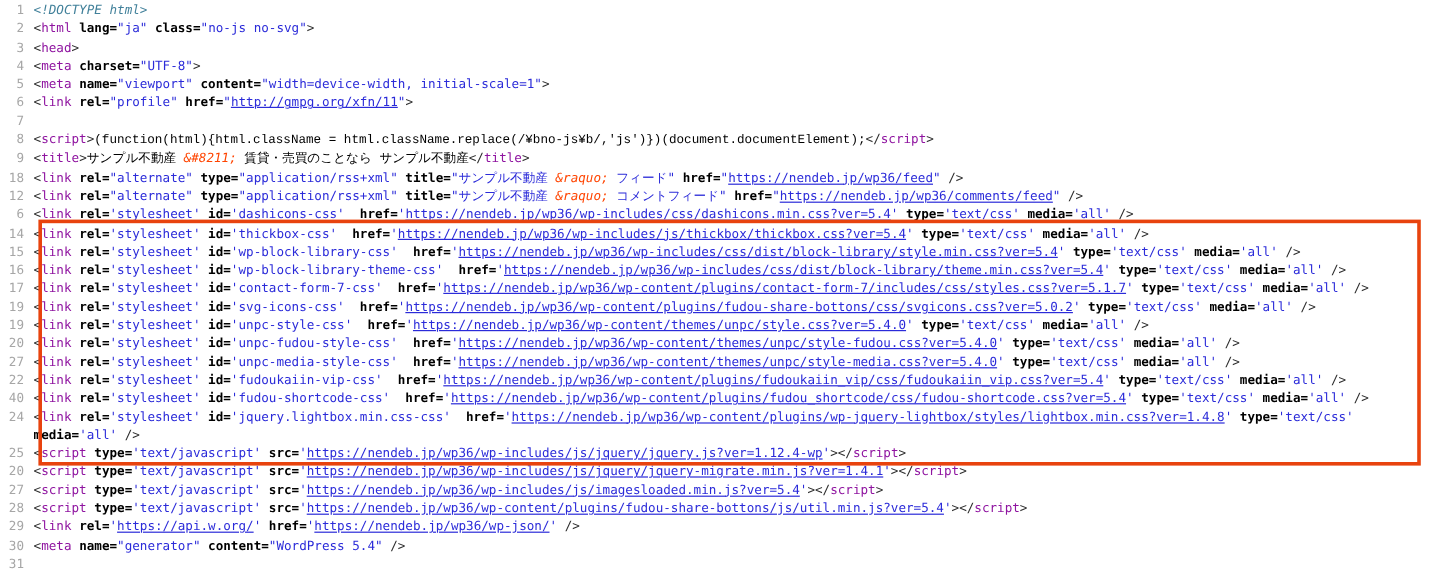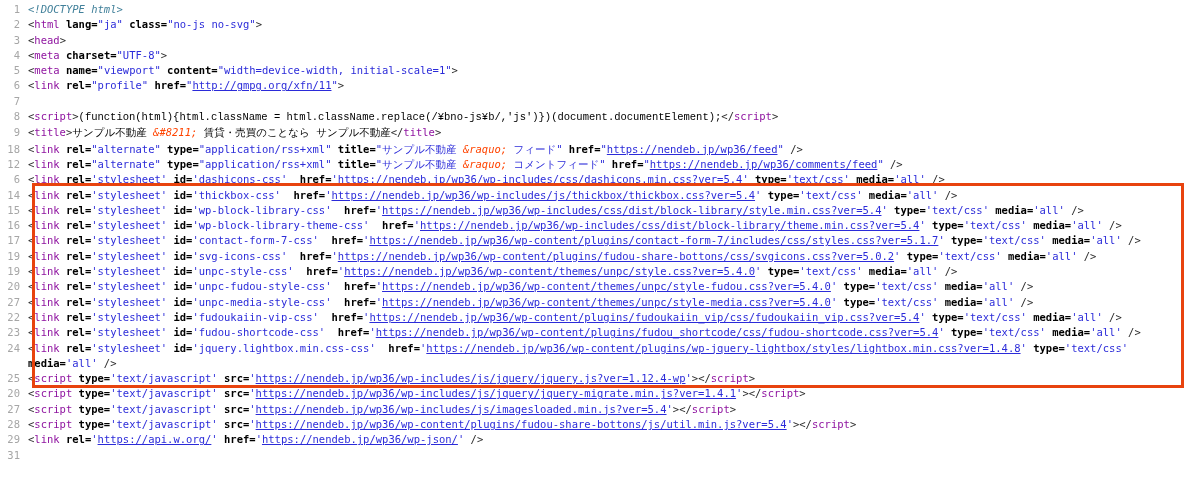--- a/index.html
+++ b/index.html
@@ -117,21 +117,21 @@
     </div>
     <div class="row">
       <span class="ln">27</span>
       <span class="ct"><span class="tk-p">&lt;</span><span class="tk-t">link</span><span class="tk-a"> rel=</span><span class="tk-v">'stylesheet'</span><span class="tk-a"> id=</span><span class="tk-v">'unpc-media-style-css'</span><span class="tk-a">  href=</span><span class="tk-v">'</span><span class="tk-u">https://nendeb.jp/wp36/wp-content/themes/unpc/style-media.css?ver=5.4.0</span><span class="tk-v">'</span><span class="tk-a"> type=</span><span class="tk-v">'text/css'</span><span class="tk-a"> media=</span><span class="tk-v">'all'</span><span class="tk-p"> /&gt;</span></span>
     </div>
     <div class="row">
       <span class="ln">22</span>
       <span class="ct"><span class="tk-p">&lt;</span><span class="tk-t">link</span><span class="tk-a"> rel=</span><span class="tk-v">'stylesheet'</span><span class="tk-a"> id=</span><span class="tk-v">'fudoukaiin-vip-css'</span><span class="tk-a">  href=</span><span class="tk-v">'</span><span class="tk-u">https://nendeb.jp/wp36/wp-content/plugins/fudoukaiin_vip/css/fudoukaiin_vip.css?ver=5.4</span><span class="tk-v">'</span><span class="tk-a"> type=</span><span class="tk-v">'text/css'</span><span class="tk-a"> media=</span><span class="tk-v">'all'</span><span class="tk-p"> /&gt;</span></span>
     </div>
     <div class="row">
-      <span class="ln">23</span>
+      <span class="ln">40</span>
       <span class="ct"><span class="tk-p">&lt;</span><span class="tk-t">link</span><span class="tk-a"> rel=</span><span class="tk-v">'stylesheet'</span><span class="tk-a"> id=</span><span class="tk-v">'fudou-shortcode-css'</span><span class="tk-a">  href=</span><span class="tk-v">'</span><span class="tk-u">https://nendeb.jp/wp36/wp-content/plugins/fudou_shortcode/css/fudou-shortcode.css?ver=5.4</span><span class="tk-v">'</span><span class="tk-a"> type=</span><span class="tk-v">'text/css'</span><span class="tk-a"> media=</span><span class="tk-v">'all'</span><span class="tk-p"> /&gt;</span></span>
     </div>
     <div class="row">
       <span class="ln">24</span>
       <span class="ct"><span class="tk-p">&lt;</span><span class="tk-t">link</span><span class="tk-a"> rel=</span><span class="tk-v">'stylesheet'</span><span class="tk-a"> id=</span><span class="tk-v">'jquery.lightbox.min.css-css'</span><span class="tk-a">  href=</span><span class="tk-v">'</span><span class="tk-u">https://nendeb.jp/wp36/wp-content/plugins/wp-jquery-lightbox/styles/lightbox.min.css?ver=1.4.8</span><span class="tk-v">'</span><span class="tk-a"> type=</span><span class="tk-v">'text/css'</span><span class="tk-a"> media=</span><span class="tk-v">'all'</span><span class="tk-p"> /&gt;</span></span>
     </div>
     <div class="row">
       <span class="ln">25</span>
       <span class="ct"><span class="tk-p">&lt;</span><span class="tk-t">script</span><span class="tk-a"> type=</span><span class="tk-v">'text/javascript'</span><span class="tk-a"> src=</span><span class="tk-v">'</span><span class="tk-u">https://nendeb.jp/wp36/wp-includes/js/jquery/jquery.js?ver=1.12.4-wp</span><span class="tk-v">'</span><span class="tk-p">&gt;</span><span class="tk-p">&lt;/</span><span class="tk-t">script</span><span class="tk-p">&gt;</span></span>
     </div>
@@ -145,17 +145,21 @@
     </div>
     <div class="row">
       <span class="ln">28</span>
       <span class="ct"><span class="tk-p">&lt;</span><span class="tk-t">script</span><span class="tk-a"> type=</span><span class="tk-v">'text/javascript'</span><span class="tk-a"> src=</span><span class="tk-v">'</span><span class="tk-u">https://nendeb.jp/wp36/wp-content/plugins/fudou-share-bottons/js/util.min.js?ver=5.4</span><span class="tk-v">'</span><span class="tk-p">&gt;</span><span class="tk-p">&lt;/</span><span class="tk-t">script</span><span class="tk-p">&gt;</span></span>
     </div>
     <div class="row">
       <span class="ln">29</span>
       <span class="ct"><span class="tk-p">&lt;</span><span class="tk-t">link</span><span class="tk-a"> rel=</span><span class="tk-v">'</span><span class="tk-u">https://api.w.org/</span><span class="tk-v">'</span><span class="tk-a"> href=</span><span class="tk-v">'</span><span class="tk-u">https://nendeb.jp/wp36/wp-json/</span><span class="tk-v">'</span><span class="tk-p"> /&gt;</span></span>
     </div>
     <div class="row">
+      <span class="ln">30</span>
+      <span class="ct"><span class="tk-p">&lt;</span><span class="tk-t">meta</span><span class="tk-a"> name=</span><span class="tk-v">"generator"</span><span class="tk-a"> content=</span><span class="tk-v">"WordPress 5.4"</span><span class="tk-p"> /&gt;</span></span>
+    </div>
+    <div class="row">
       <span class="ln">31</span>
       <span class="ct"></span>
     </div>
   </div>
 <div class="hlbox" id="hlbox" style="top: 183px; height: 205px;"></div>
 
 </body></html>

